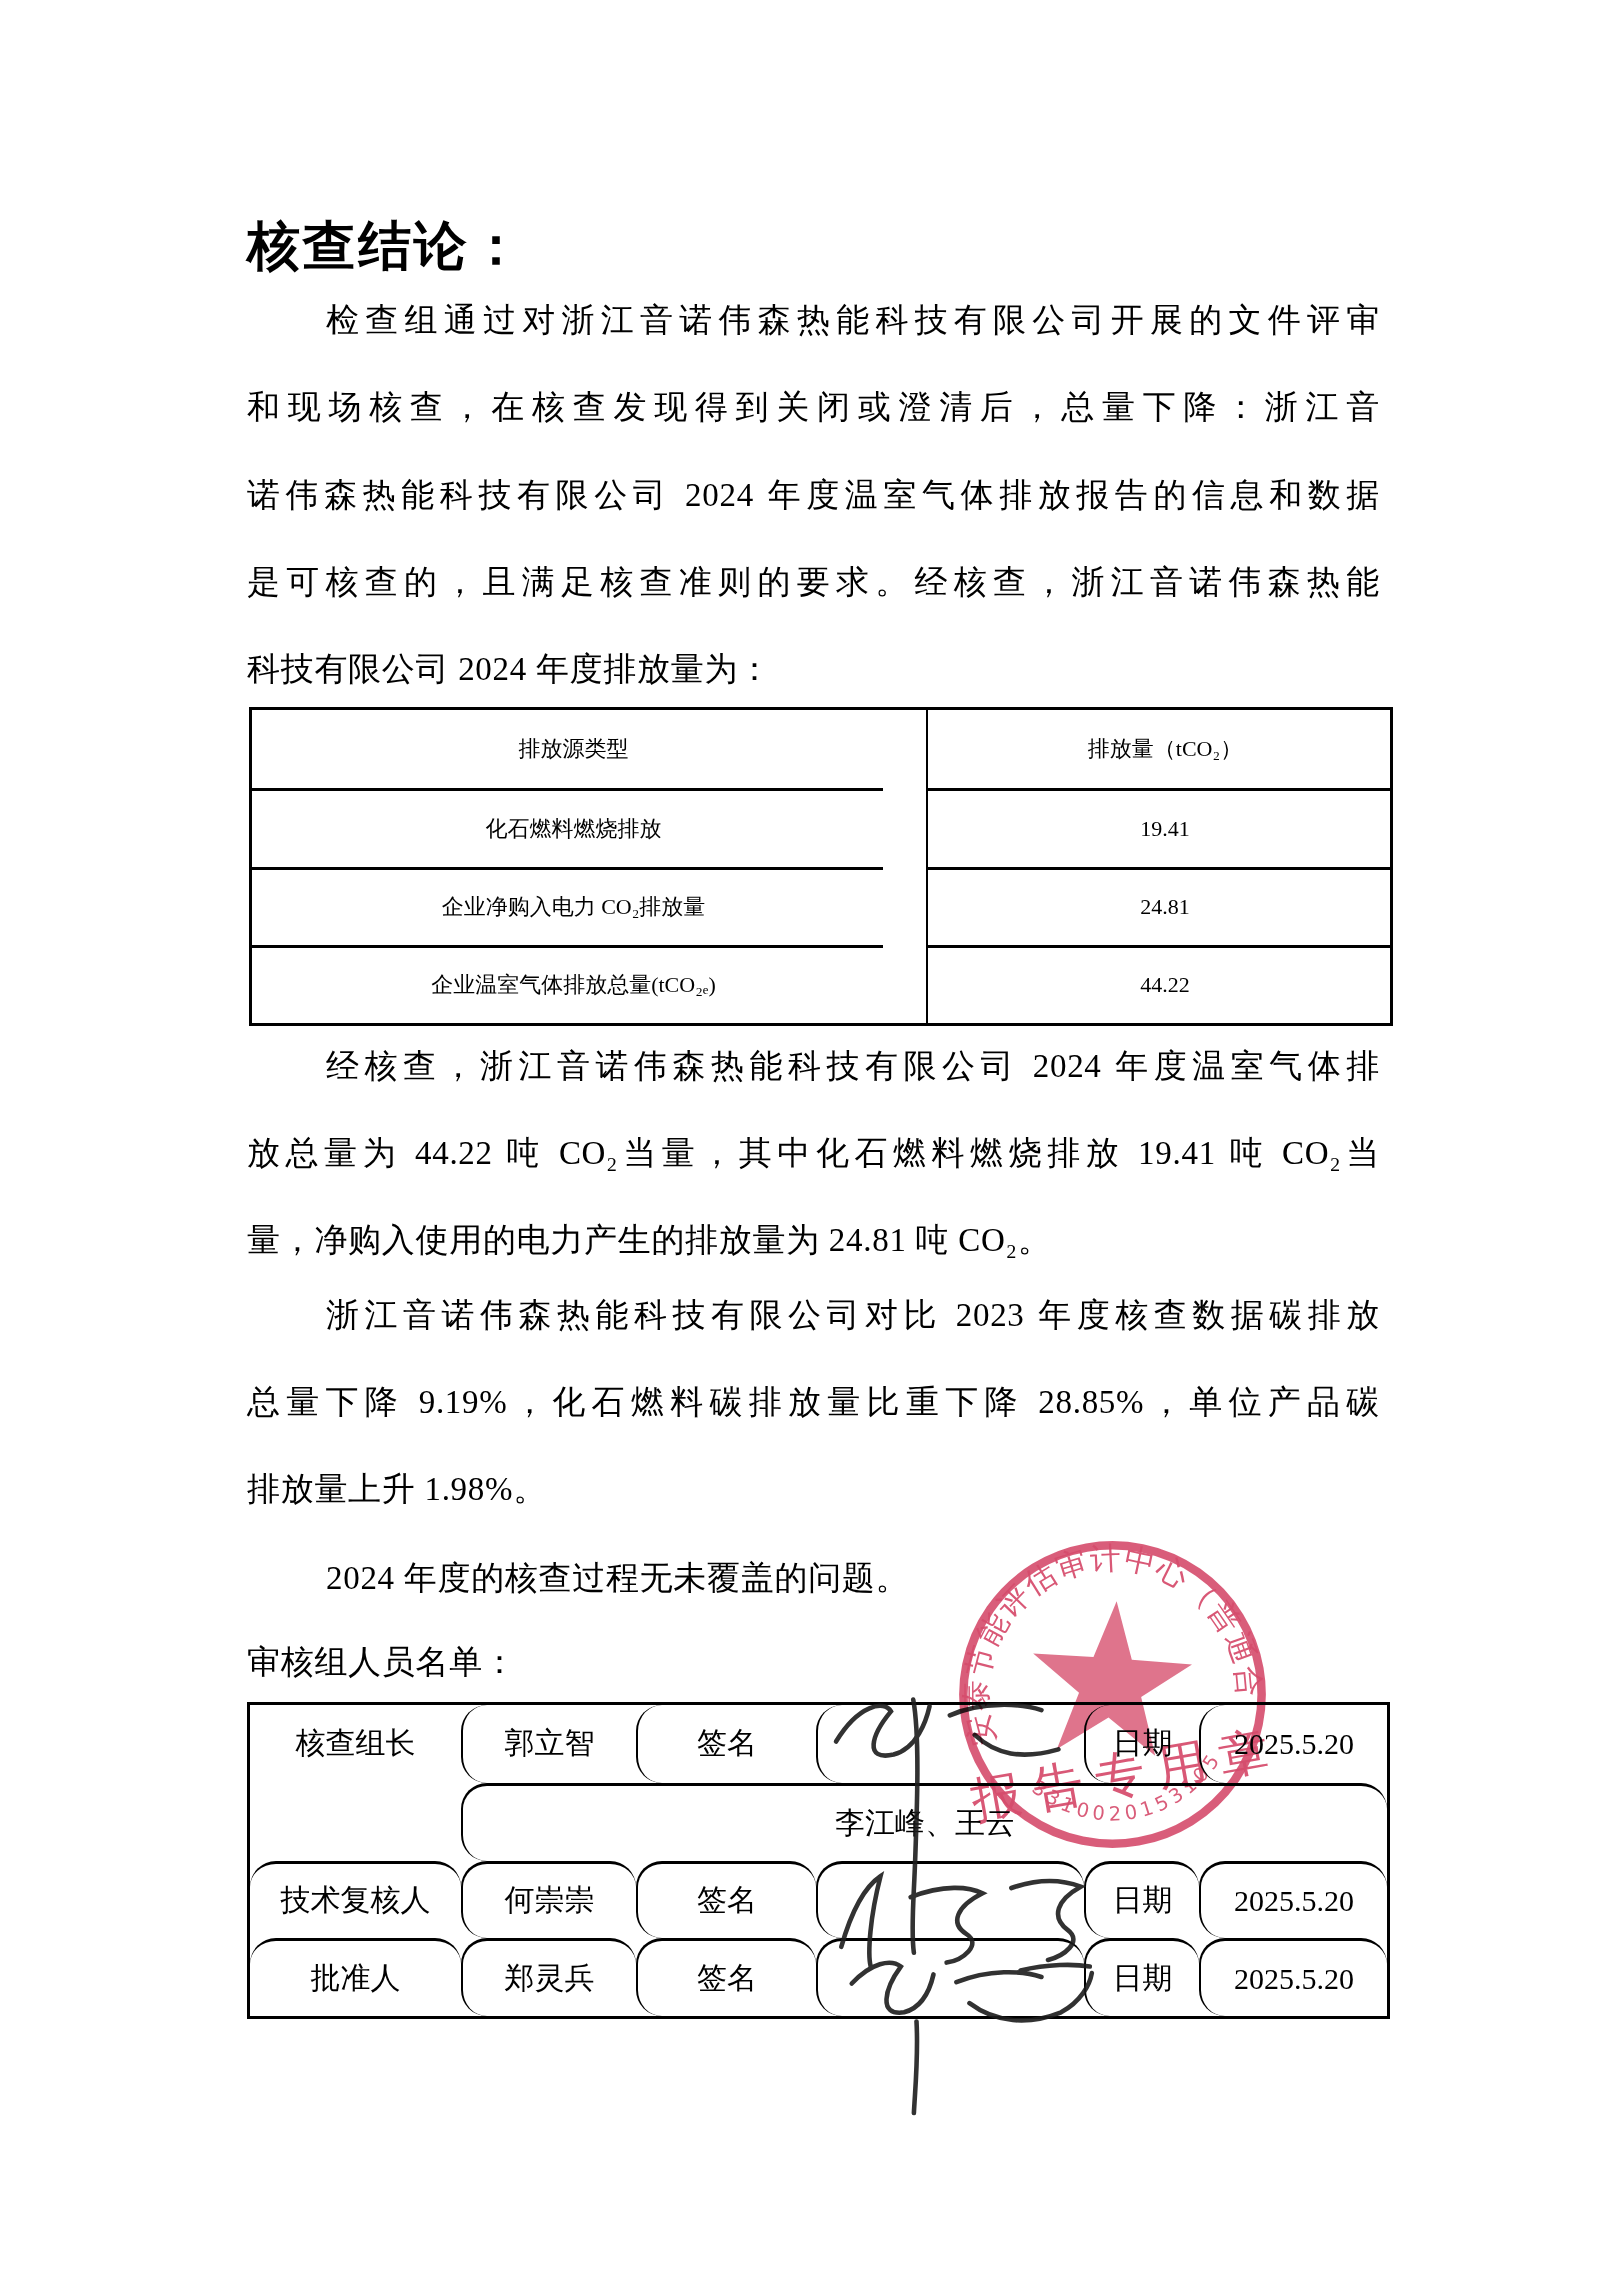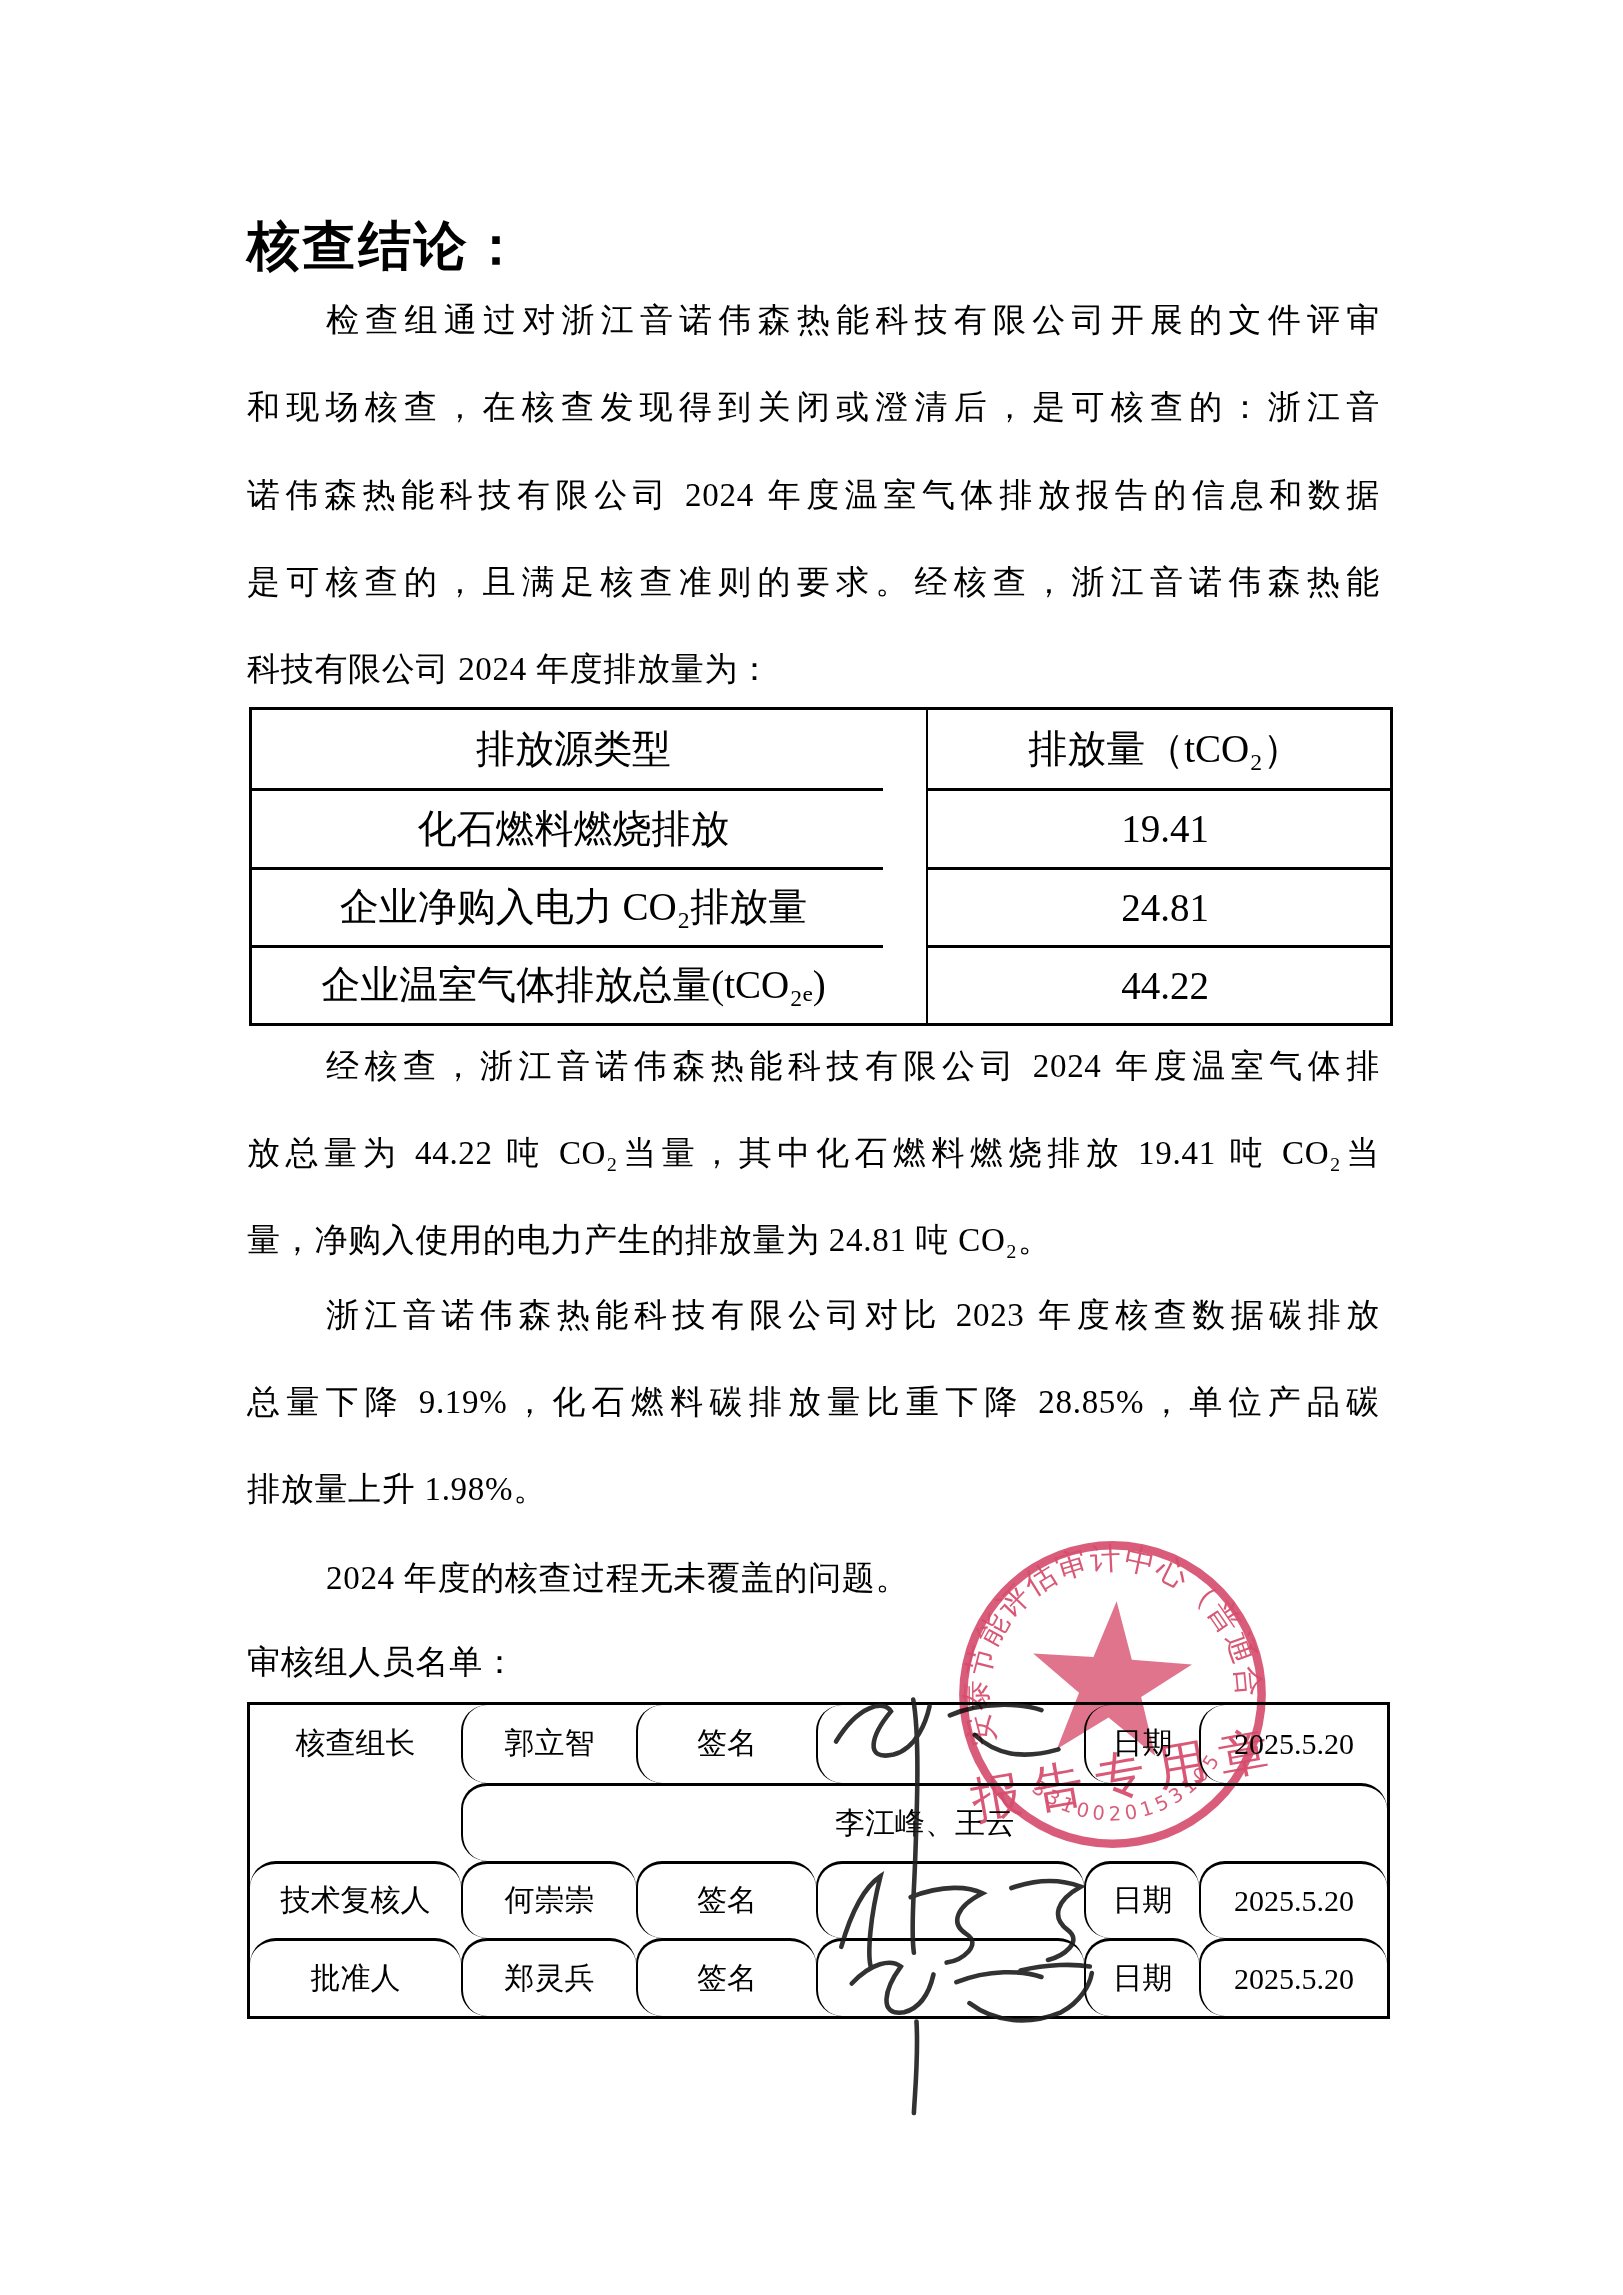--- a/index.html
+++ b/index.html
@@ -19,21 +19,21 @@
   .j{text-align:justify;text-align-last:justify;}
   .ind{text-indent:79px;}
   
   .etable{
     left:249px;top:707px;width:1144px;height:319px;border:3.9px solid #000;
     display:grid;grid-template-columns:631px 1fr;grid-template-rows:repeat(4,1fr);
     box-sizing:border-box;background:transparent;
   }
   .etable .cell{
     display:flex;align-items:center;justify-content:center;
-    font-size:39px;box-sizing:border-box;padding-left:12px;
+    font-size:22px;box-sizing:border-box;padding-left:12px;
   }
   .etable .bl{border-left:2.6px solid #000;margin-left:43px;}
   .etable .bt{border-top:3.9px solid #000;}
   
   .ptable{
     left:247px;top:1702px;width:1143px;height:317px;border:3.9px solid #000;
     display:grid;grid-template-columns:211px 175px 180px 268px 115px 1fr;
     grid-template-rows:repeat(4,1fr);box-sizing:border-box;
   }
   .ptable .cell{
@@ -45,21 +45,21 @@
   .merge{grid-column:2/7;}
   .stamp-svg{left:949px;top:1531px;width:327px;height:327px;mix-blend-mode:multiply;opacity:.92;}
   .sig-svg{left:0;top:0;width:1623px;height:2295px;pointer-events:none;}
 </style>
 </head>
 <body>
 
 <div class="abs title">核查结论：</div>
 
 <div class="abs bodyline j ind" style="top:277px">检查组通过对浙江音诺伟森热能科技有限公司开展的文件评审</div>
-<div class="abs bodyline j" style="top:364px">和现场核查，在核查发现得到关闭或澄清后，是可核查的：浙江音</div>
+<div class="abs bodyline j" style="top:364px">和现场核查，在核查发现得到关闭或澄清后，总量下降：浙江音</div>
 <div class="abs bodyline j" style="top:452px">诺伟森热能科技有限公司 2024 年度温室气体排放报告的信息和数据</div>
 <div class="abs bodyline j" style="top:539px">是可核查的，且满足核查准则的要求。经核查，浙江音诺伟森热能</div>
 <div class="abs bodyline" style="top:626px">科技有限公司 2024 年度排放量为：</div>
 
 <div class="abs etable">
   <div class="cell">排放源类型</div>
   <div class="cell bl">排放量（tCO₂）</div>
   <div class="cell bt">化石燃料燃烧排放</div>
   <div class="cell bl bt">19.41</div>
   <div class="cell bt">企业净购入电力 CO₂排放量</div>

